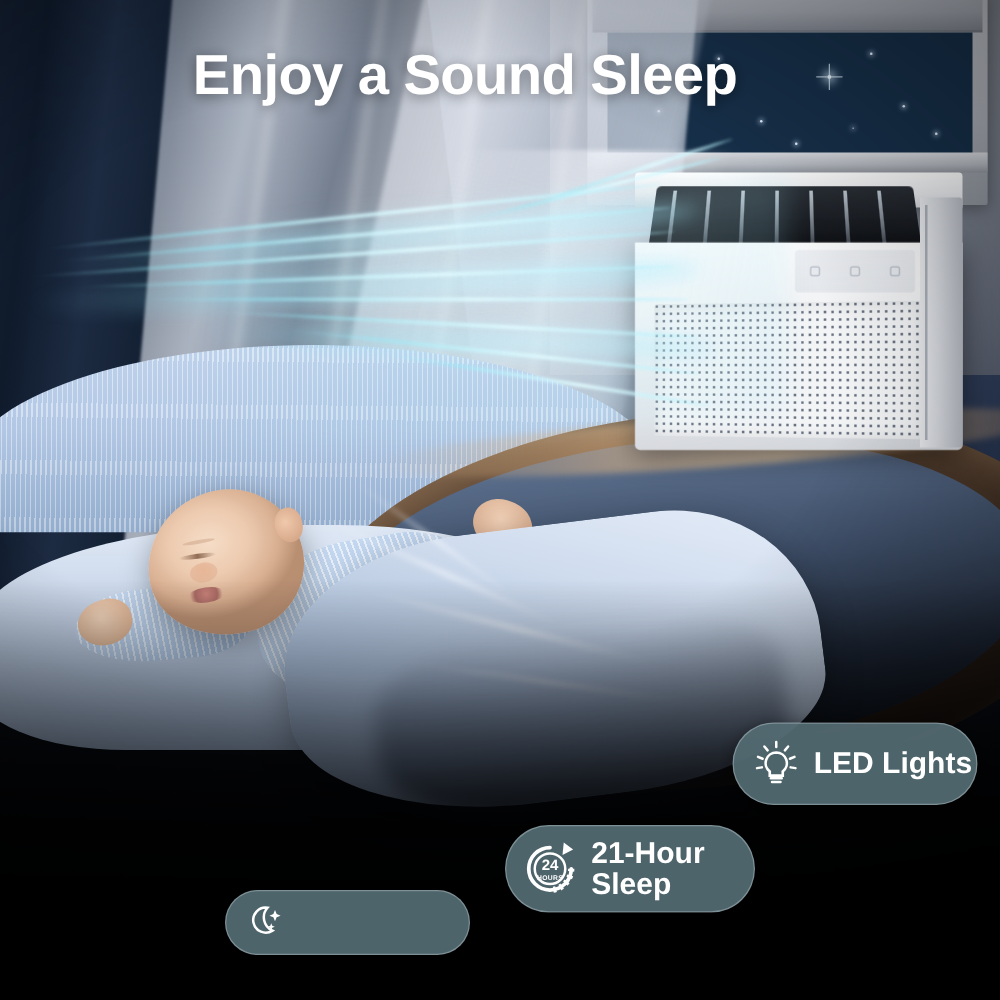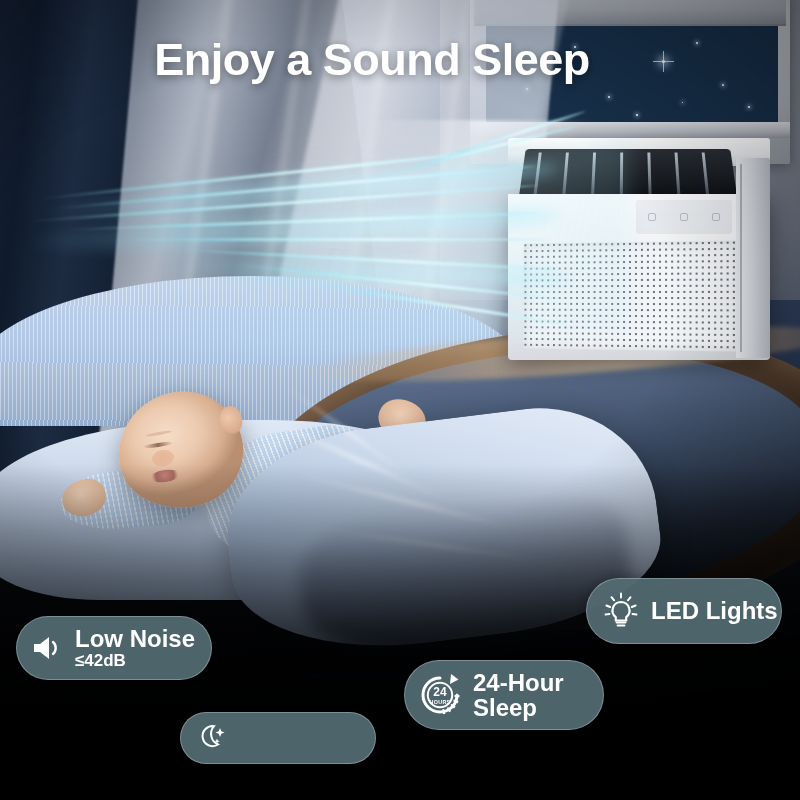--- a/index.html
+++ b/index.html
@@ -446,32 +446,20 @@
     <div class="stream" style="left:230px; top:160px; width:330px; transform:rotate(6deg);"></div>
     <div class="stream" style="left:300px; top:182px; width:270px; transform:rotate(9deg);"></div>
     <div class="stream" style="left:370px; top:30px;  width:210px; transform:rotate(-14deg);"></div>
     <div class="stream" style="left:420px; top:16px;  width:170px; transform:rotate(-18deg);"></div>
   </div>
 
   <div class="vignette"></div>
 
   <div class="headline">Enjoy a Sound Sleep</div>
 
-  <div class="badge" id="badge-noise">
-    <span class="bi">
-      <svg width="32" height="28" viewBox="0 0 32 28">
-        <path d="M3 10 h6 L18 3 v22 L9 18 H3 Z" fill="#ffffff"></path>
-        <path d="M22 8 a8 8 0 0 1 0 12" stroke="#ffffff" stroke-width="2.4" fill="none" stroke-linecap="round"></path>
-      </svg>
-    </span>
-    <span class="btext">
-      <span class="bt1">Low Noise</span>
-      <span class="bt2">≤42dB</span>
-    </span>
-  </div>
 
   <div class="badge" id="badge-sleep">
     <span class="bi">
       <svg width="32" height="32" viewBox="0 0 32 32">
         <path d="M21 22.5 A10 10 0 1 1 17 4.2 A11.6 11.6 0 0 0 21 22.5 Z" fill="none" stroke="#ffffff" stroke-width="2"></path>
         <path d="M23 6 l1.3 3.2 L27.5 10.5 l-3.2 1.3 L23 15 l-1.3-3.2 L18.5 10.5 l3.2-1.3 Z" fill="#ffffff"></path>
         <path d="M20 16.5 l0.8 2 l2 0.8 l-2 0.8 l-0.8 2 l-0.8-2 l-2-0.8 l2-0.8 Z" fill="#ffffff"></path>
       </svg>
     </span>
   </div>
@@ -481,21 +469,21 @@
       <svg width="46" height="46" viewBox="0 0 46 46">
         <path d="M23 6 A17 17 0 1 0 40 23" fill="none" stroke="#ffffff" stroke-width="3" stroke-linecap="round"></path>
         <path d="M34 2 L41.5 7.5 L33 12 Z" fill="#ffffff"></path>
         <path d="M40 23 A17 17 0 0 1 23 40" fill="none" stroke="#ffffff" stroke-width="5" stroke-dasharray="2.2 3.2" stroke-linecap="butt"></path>
         <circle cx="23" cy="23" r="12.2" fill="none" stroke="#ffffff" stroke-width="2"></circle>
         <text x="23" y="24.4" text-anchor="middle" font-family="Liberation Sans, sans-serif" font-size="12" font-weight="bold" fill="#ffffff">24</text>
         <text x="23" y="32.4" text-anchor="middle" font-family="Liberation Sans, sans-serif" font-size="5.4" font-weight="bold" fill="#ffffff" letter-spacing="0.3">HOURS</text>
       </svg>
     </span>
     <span class="btext">
-      <span class="bt1">24-Hour</span>
+      <span class="bt1">21-Hour</span>
       <span class="bt1">Sleep</span>
     </span>
   </div>
 
   <div class="badge" id="badge-led">
     <span class="bi">
       <svg width="40" height="42" viewBox="0 0 40 42">
         <path d="M20 12 a8.5 8.5 0 0 1 5.2 15.2 v3.3 h-10.4 v-3.3 A8.5 8.5 0 0 1 20 12 Z" fill="none" stroke="#ffffff" stroke-width="2.1"></path>
         <path d="M15.6 32.6 h8.8 M16.6 35.6 h6.8" stroke="#ffffff" stroke-width="2" stroke-linecap="round"></path>
         <g stroke="#ffffff" stroke-width="2" stroke-linecap="round">

